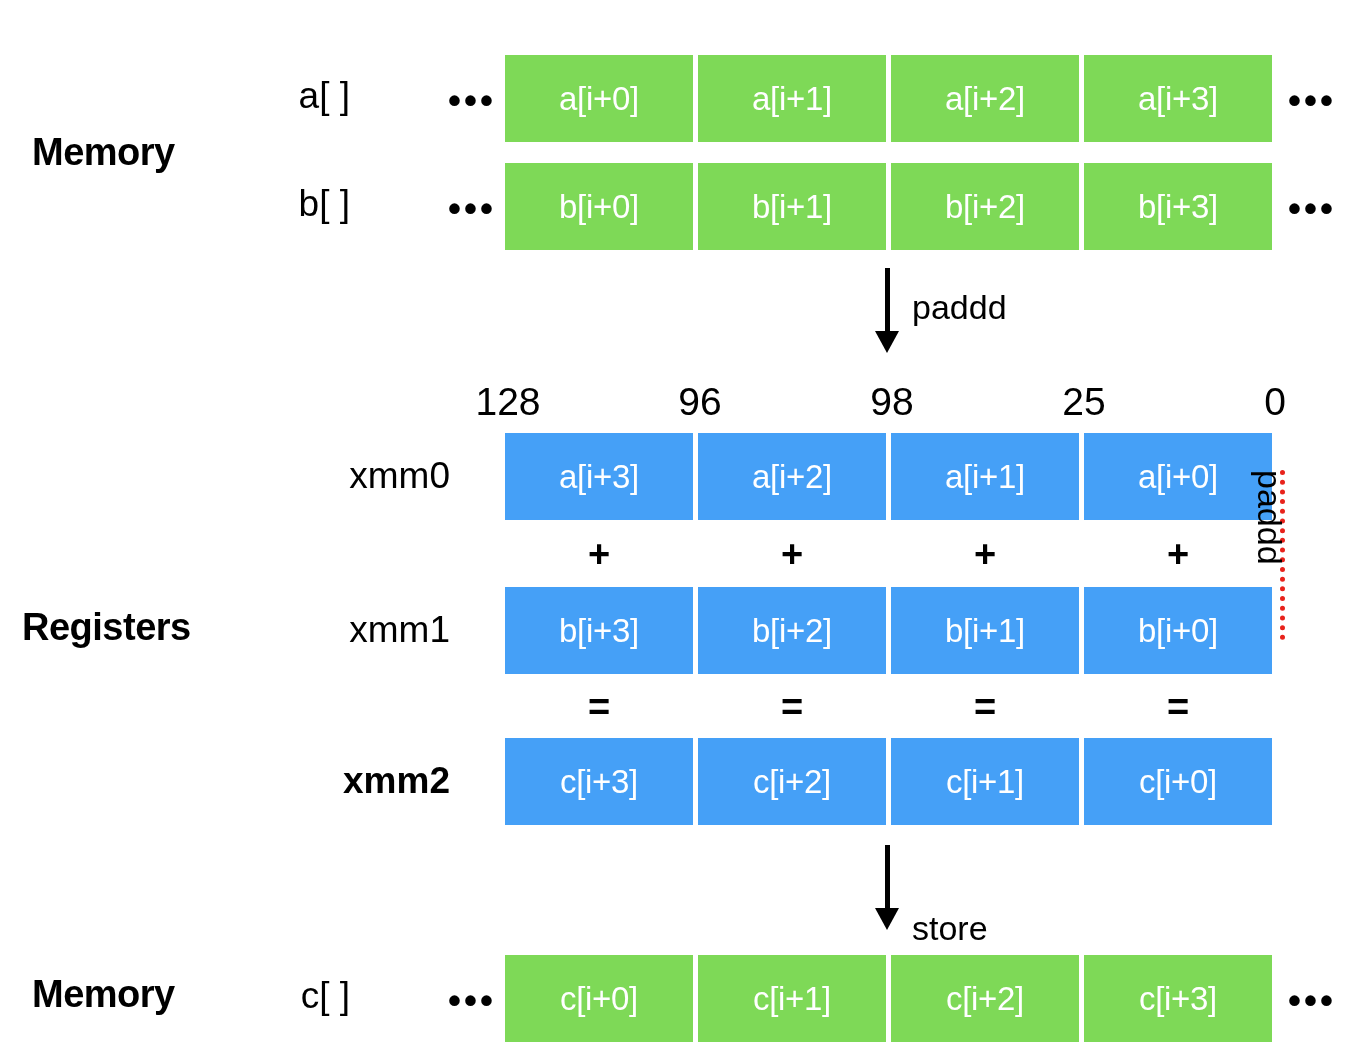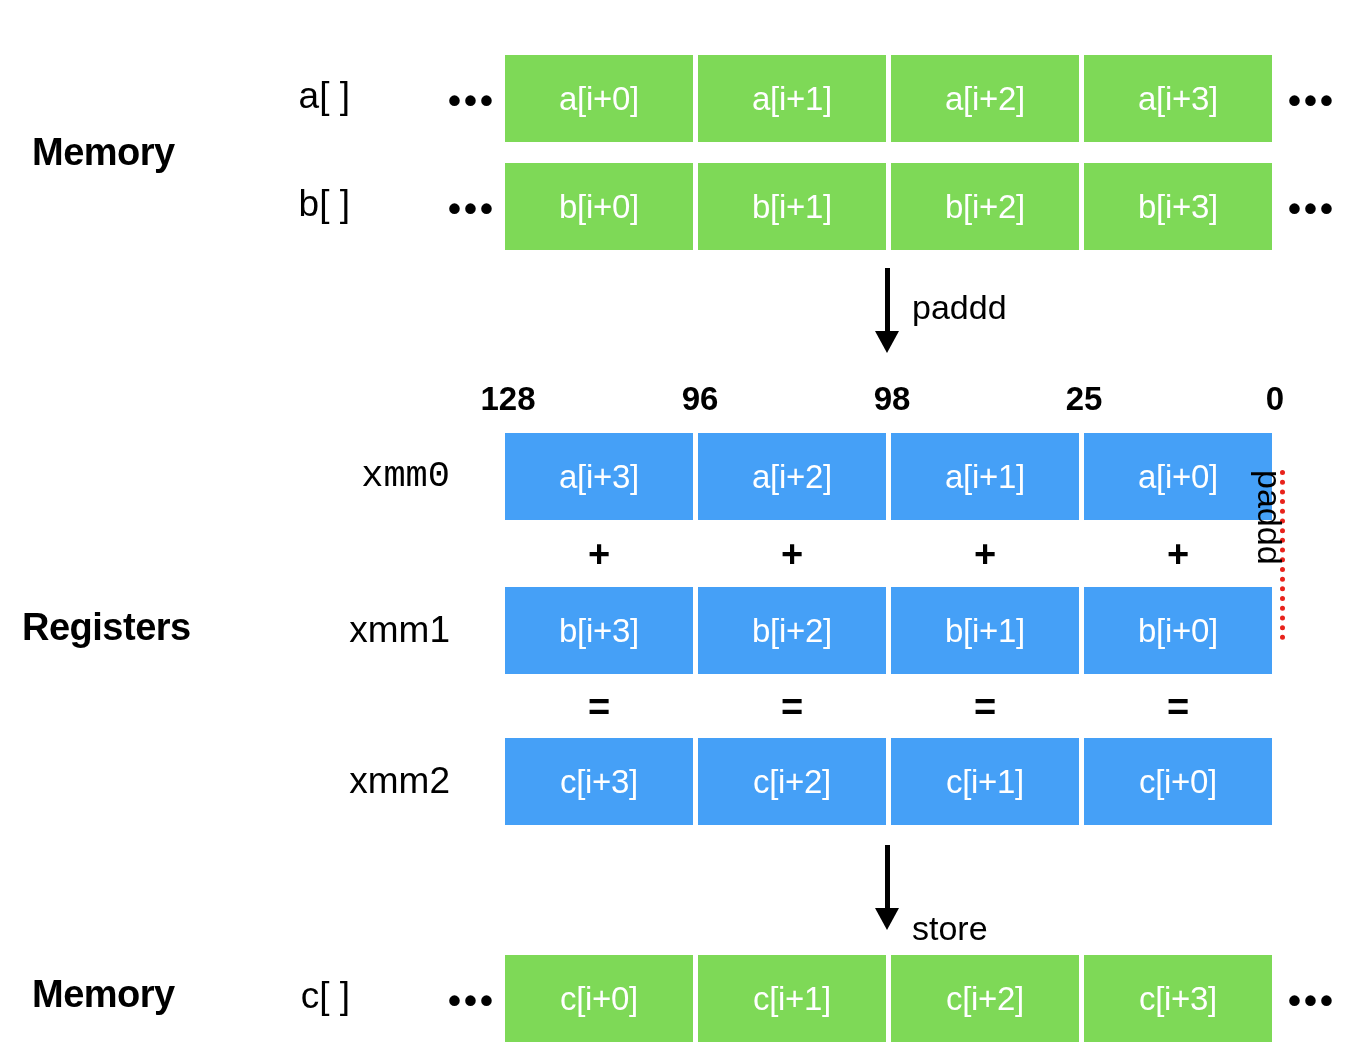--- a/index.html
+++ b/index.html
@@ -87,25 +87,24 @@
   
   .bits {
     position: absolute;
     left: 440px;
     top: 382px;
     width: 850px;
     height: 36px;
   }
   .bits .tick {
     position: absolute;
-    font-size: 33px;
+    font-size: 39px;
     line-height: 1;
     white-space: nowrap;
     transform: translateX(-50%);
-    font-weight: bold;
   }
 
   
   .arrow {
     position: absolute;
     width: 40px;
   }
   .arrow .shaft {
     position: absolute;
     left: 17px;
@@ -193,21 +192,21 @@
   <div class="bits">
     <div class="tick" style="left:68px;">128</div>
     <div class="tick" style="left:260px;">96</div>
     <div class="tick" style="left:452px;">98</div>
     <div class="tick" style="left:644px;">25</div>
     <div class="tick" style="left:835px;">0</div>
   </div>
 
   <div class="section-label" style="left:22px; top:606px;text-align:center;">Registers</div>
 
-  <div class="row-label" style="left:190px; top:455px; width:260px;font-family:Liberation Mono, monospace;">xmm0</div>
+  <div class="row-label" style="left:190px; top:455px; width:260px;">xmm0</div>
   <div class="bar blue" style="top:433px; height:87px;">
     <div class="cell">a[i+3]</div>
     <div class="cell">a[i+2]</div>
     <div class="cell">a[i+1]</div>
     <div class="cell">a[i+0]</div>
   </div>
 
   <div class="op-row" style="top:535px;">
     <div class="op">+</div>
     <div class="op">+</div>
@@ -223,21 +222,21 @@
     <div class="cell">b[i+0]</div>
   </div>
 
   <div class="op-row" style="top:688px;">
     <div class="op">=</div>
     <div class="op">=</div>
     <div class="op">=</div>
     <div class="op">=</div>
   </div>
 
-  <div class="row-label" style="left:190px; top:760px; width:260px;">xmm2</div>
+  <div class="row-label" style="left:190px; top:760px; width:260px;font-weight:bold;">xmm2</div>
   <div class="bar blue" style="top:738px; height:87px;">
     <div class="cell">c[i+3]</div>
     <div class="cell">c[i+2]</div>
     <div class="cell">c[i+1]</div>
     <div class="cell">c[i+0]</div>
   </div>
 
   <div class="paddd-wrap">
     <div class="paddd-rule"></div>
     <div class="paddd-text">paddd</div>

